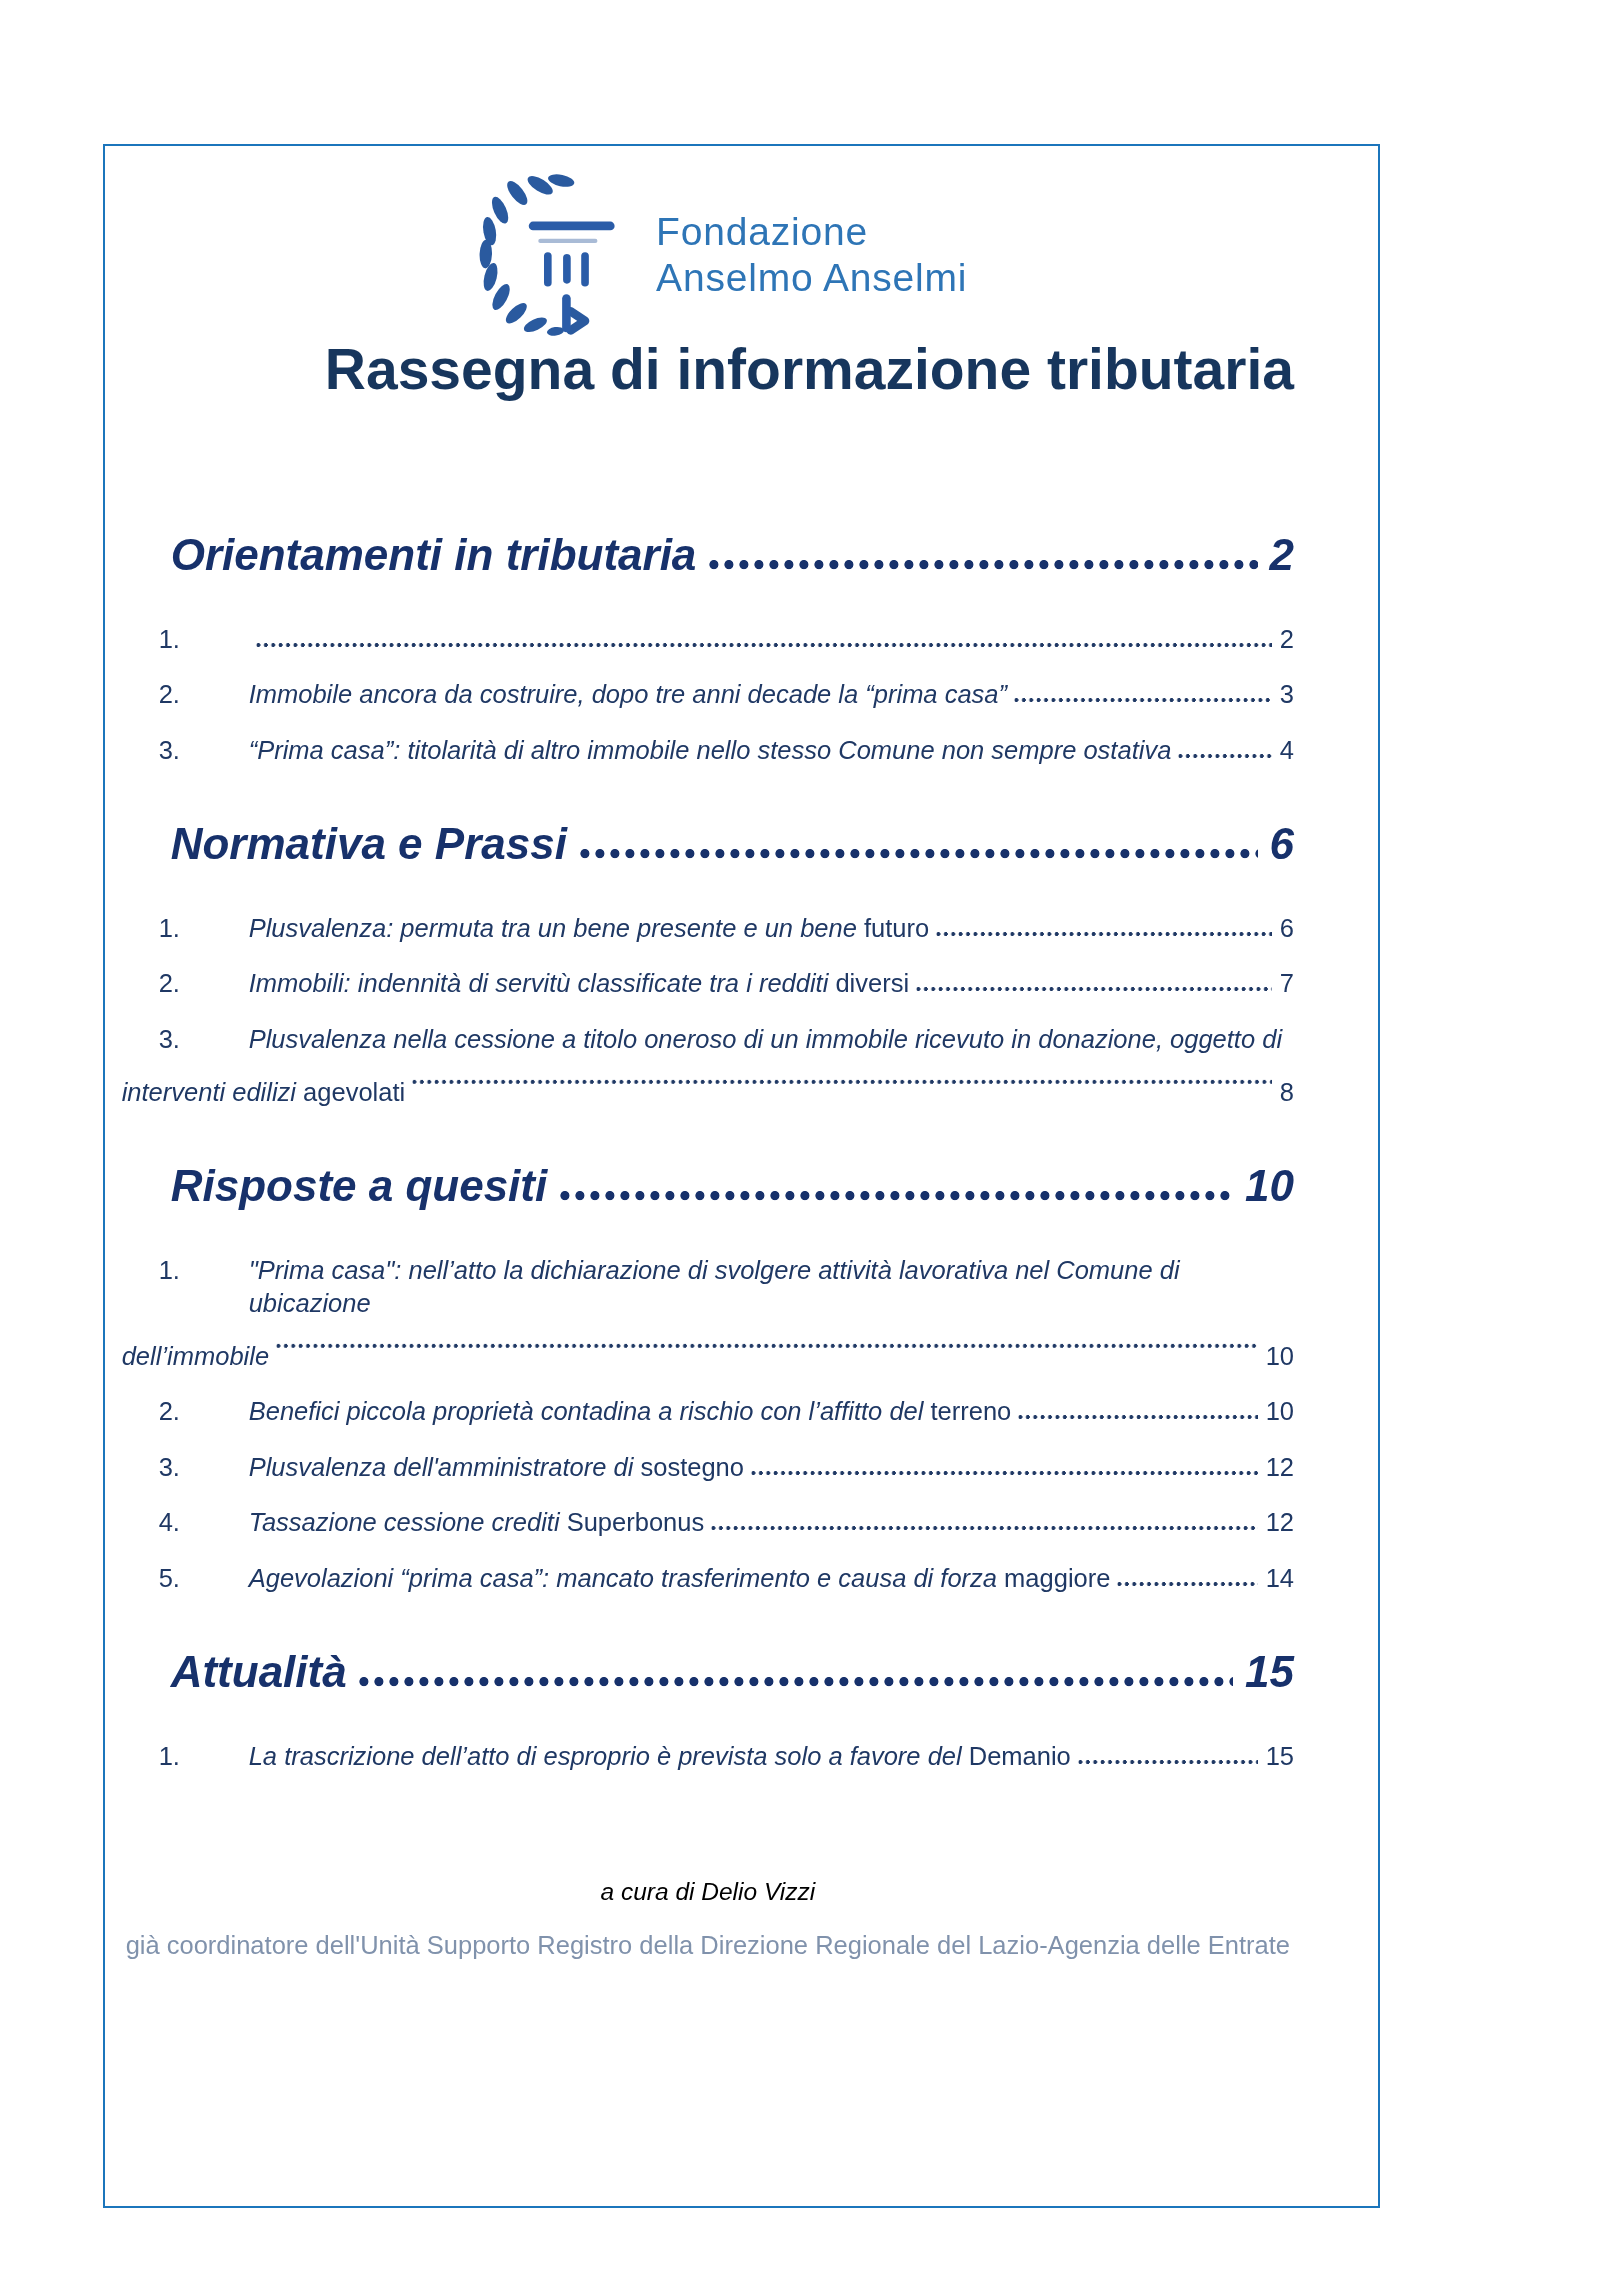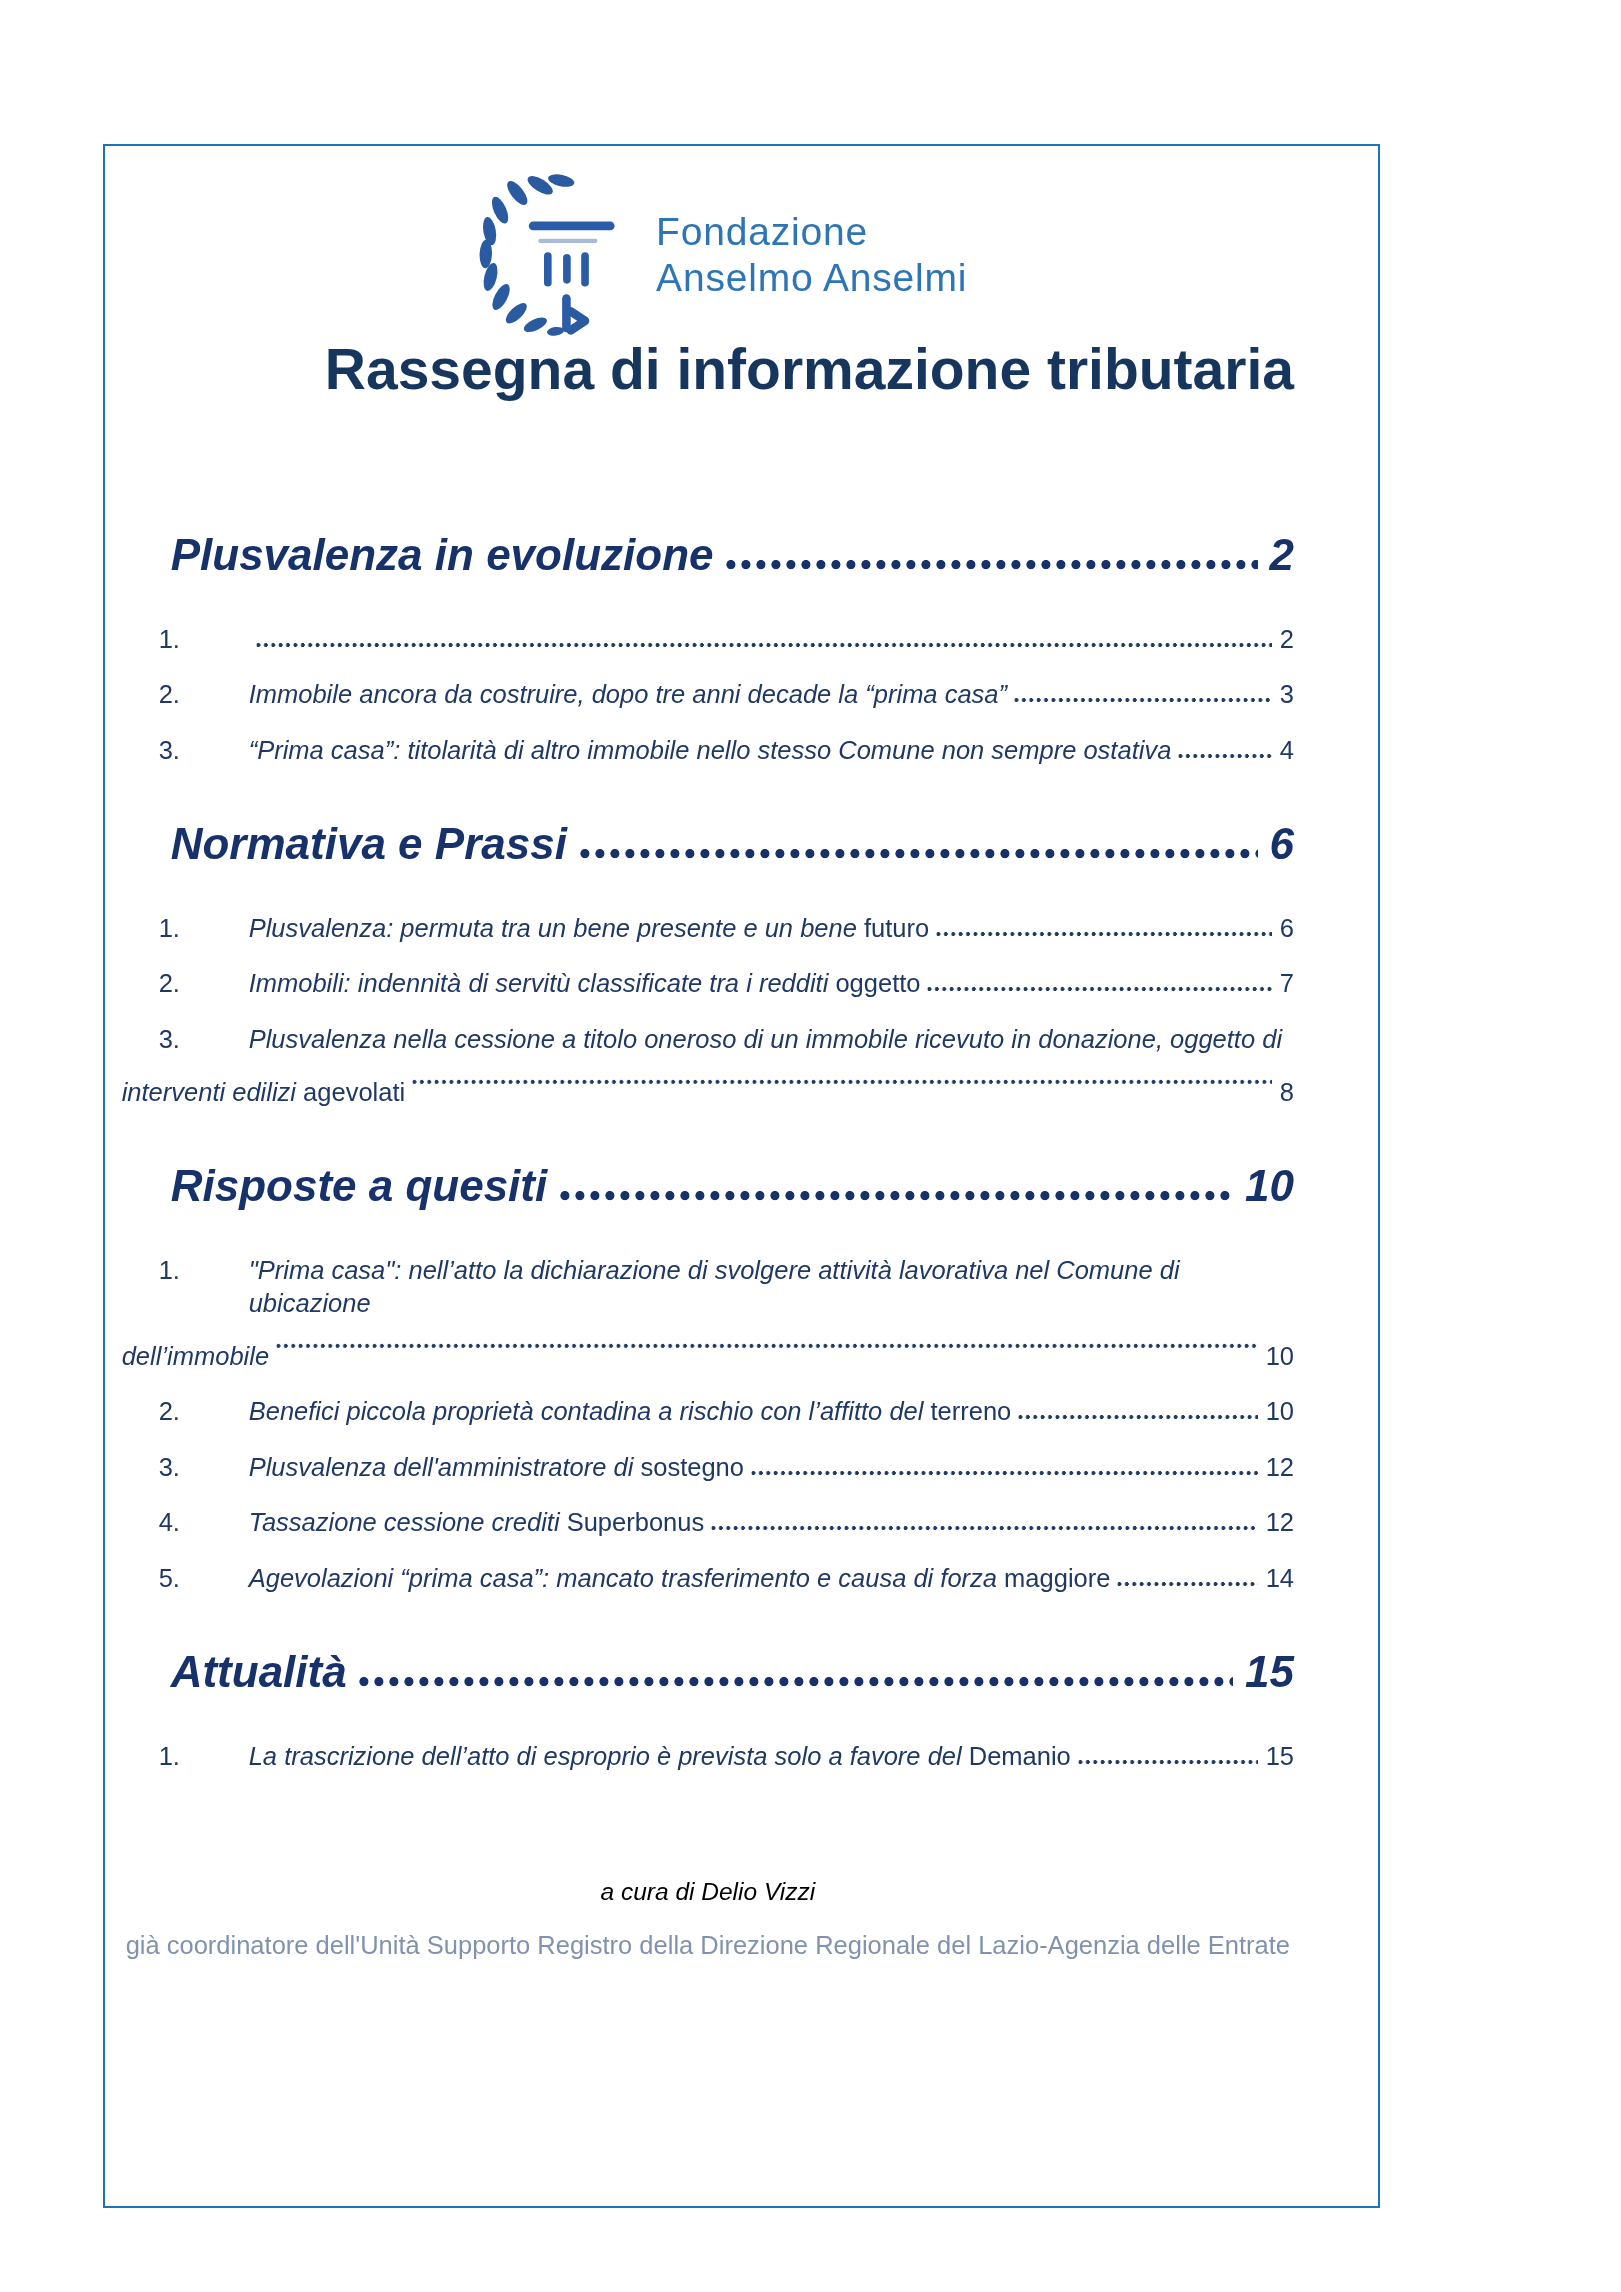--- a/index.html
+++ b/index.html
@@ -170,21 +170,21 @@
         </svg>
         <div class="logo-text">
           <div>Fondazione</div>
           <div>Anselmo Anselmi</div>
         </div>
       </div>
 
       <div class="doc-title">Rassegna di informazione tributaria</div>
 
       <div class="toc-heading first">
-        <span class="htext">Plusvalenza in evoluzione</span>
+        <span class="htext">Orientamenti in tributaria</span>
         <span class="leader"></span>
         <span class="hpg">2</span>
       </div>
       <div class="toc-entries">
         <div class="toc-entry single">
           <span class="num">1.</span>
           <span class="leader"></span>
           <span class="pg">2</span>
         </div>
         <div class="toc-entry single">
@@ -208,21 +208,21 @@
       </div>
       <div class="toc-entries">
         <div class="toc-entry single">
           <span class="num">1.</span>
           <span class="etext"><i>Plusvalenza: permuta tra un bene presente e un bene</i><span class="reg"> futuro</span></span>
           <span class="leader"></span>
           <span class="pg">6</span>
         </div>
         <div class="toc-entry single">
           <span class="num">2.</span>
-          <span class="etext"><i>Immobili: indennità di servitù classificate tra i redditi</i><span class="reg"> oggetto</span></span>
+          <span class="etext"><i>Immobili: indennità di servitù classificate tra i redditi</i><span class="reg"> diversi</span></span>
           <span class="leader"></span>
           <span class="pg">7</span>
         </div>
         <div class="toc-entry">
           <div class="entry-line1">
             <span class="num">3.</span>
             <span class="etext"><i>Plusvalenza nella cessione a titolo oneroso di un immobile ricevuto in donazione, oggetto di</i></span>
           </div>
           <div class="entry-line2">
             <span class="etext"><i>interventi edilizi</i><span class="reg"> agevolati</span></span>

